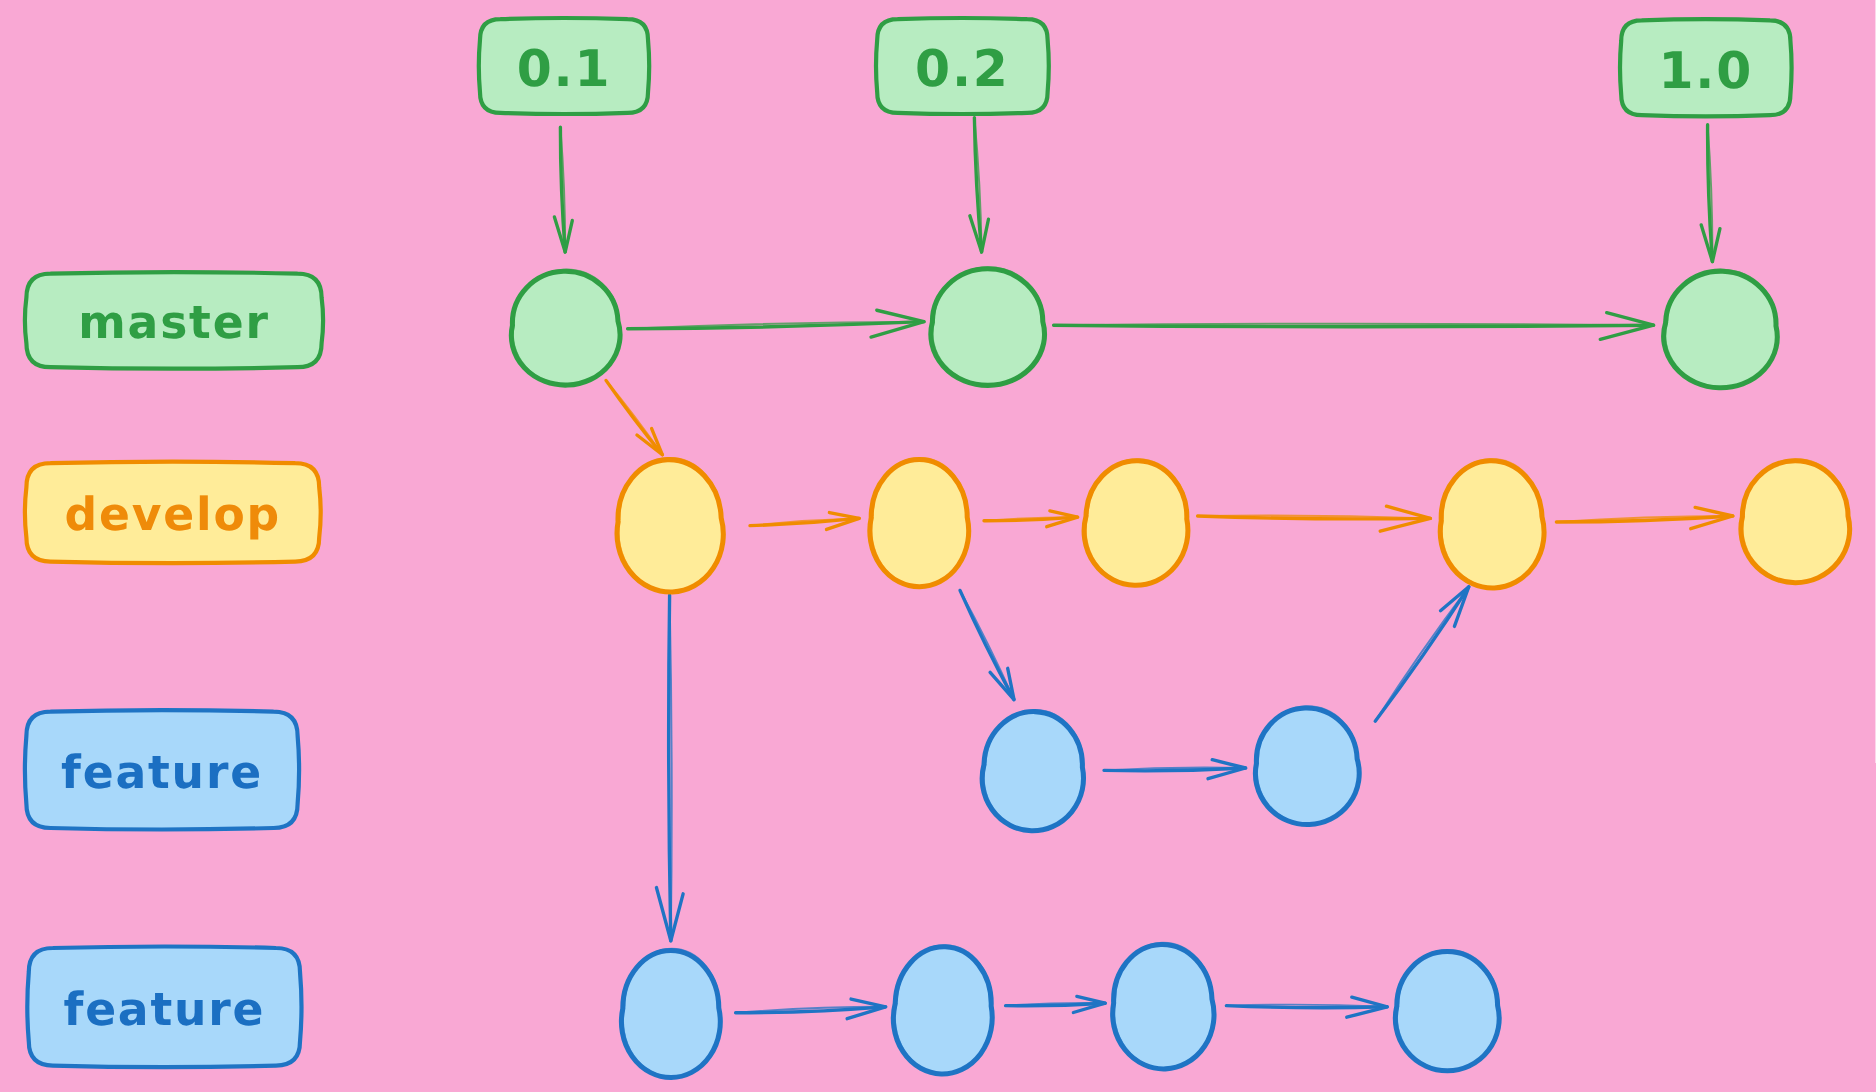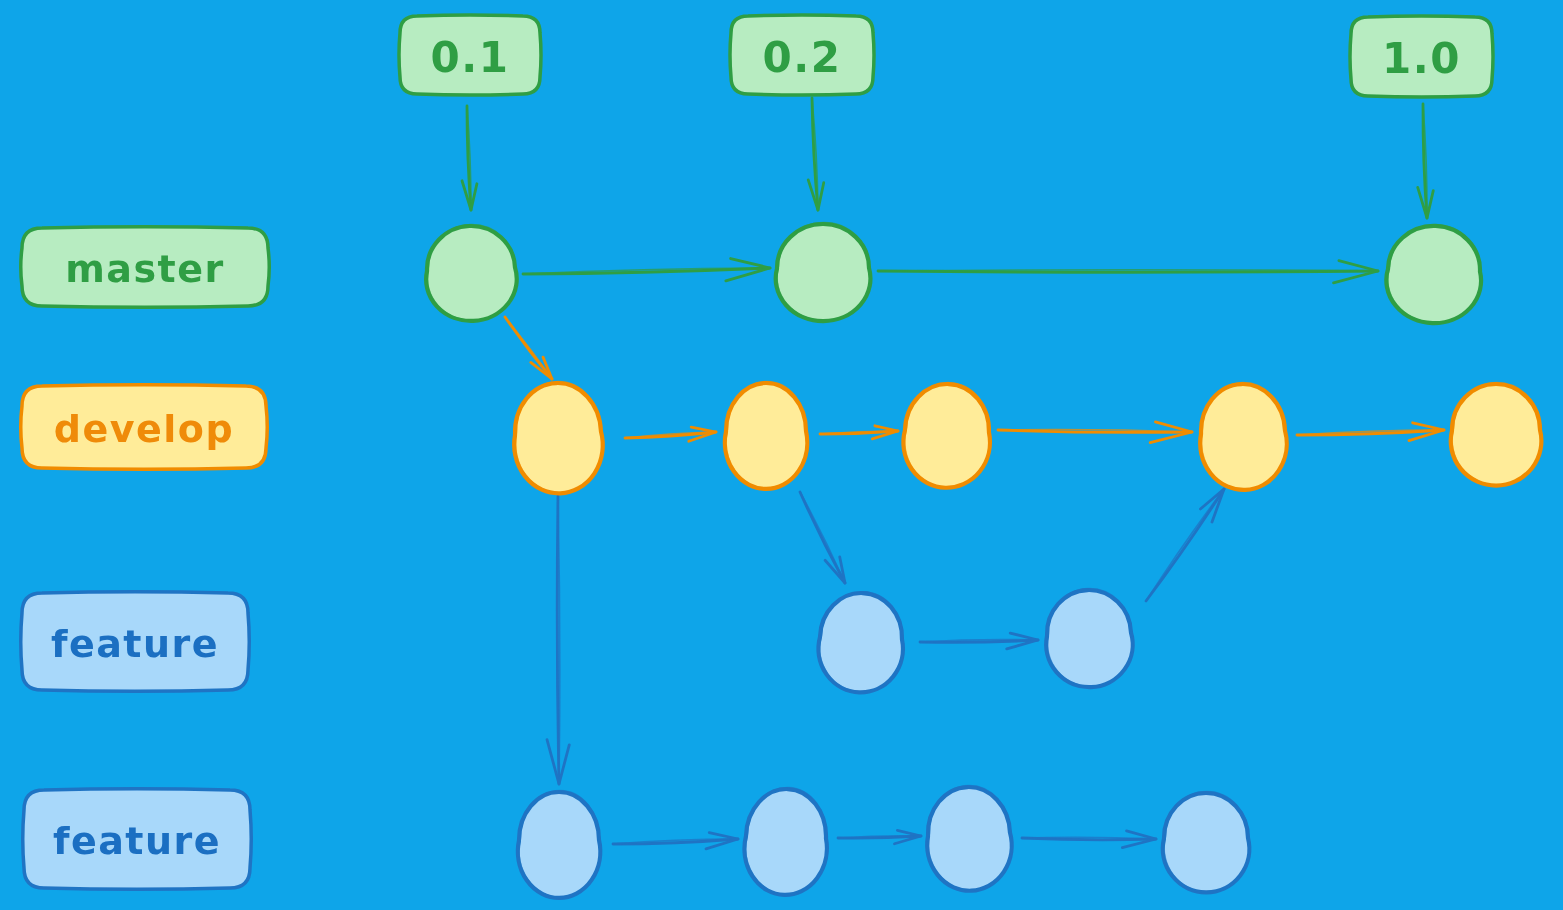--- a/index.html
+++ b/index.html
@@ -5,21 +5,21 @@
   html, body {
     margin: 0;
     padding: 0;
     background: #ffffff;
     font-family: "DejaVu Sans", "Liberation Sans", sans-serif;
   }
   .stage {
     position: relative;
     width: 1563px;
     height: 910px;
-    background: #0ea5e9;
+    background: #f9a8d4;
     overflow: hidden;
   }
   svg text {
     font-family: "DejaVu Sans", "Liberation Sans", sans-serif;
     font-weight: 700;
     letter-spacing: 1.5px;
     user-select: none;
   }
 </style>
 </head>

